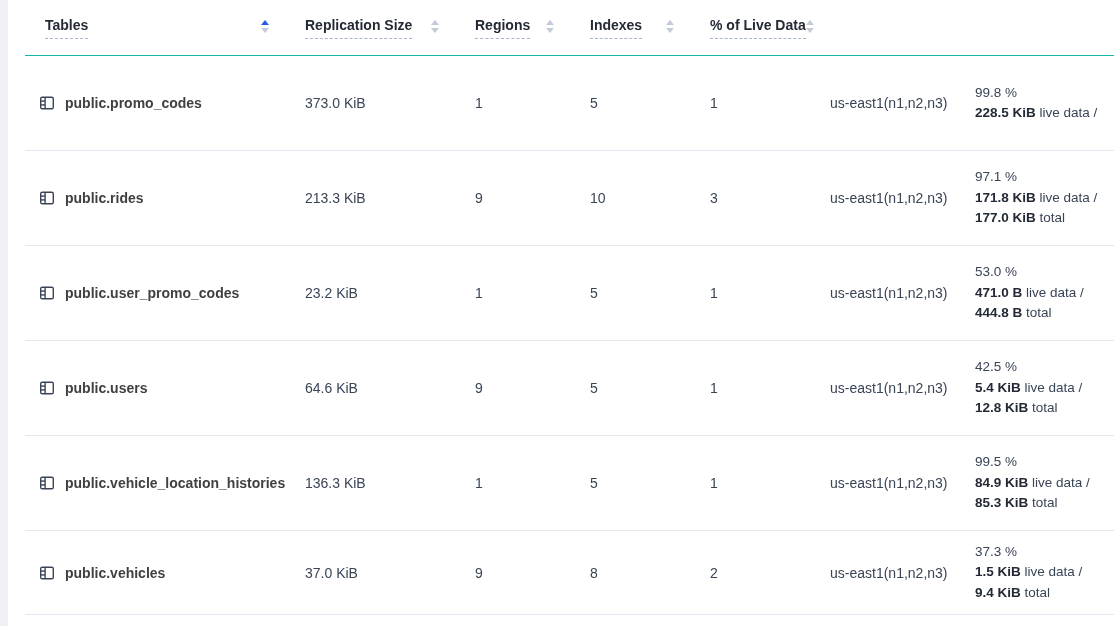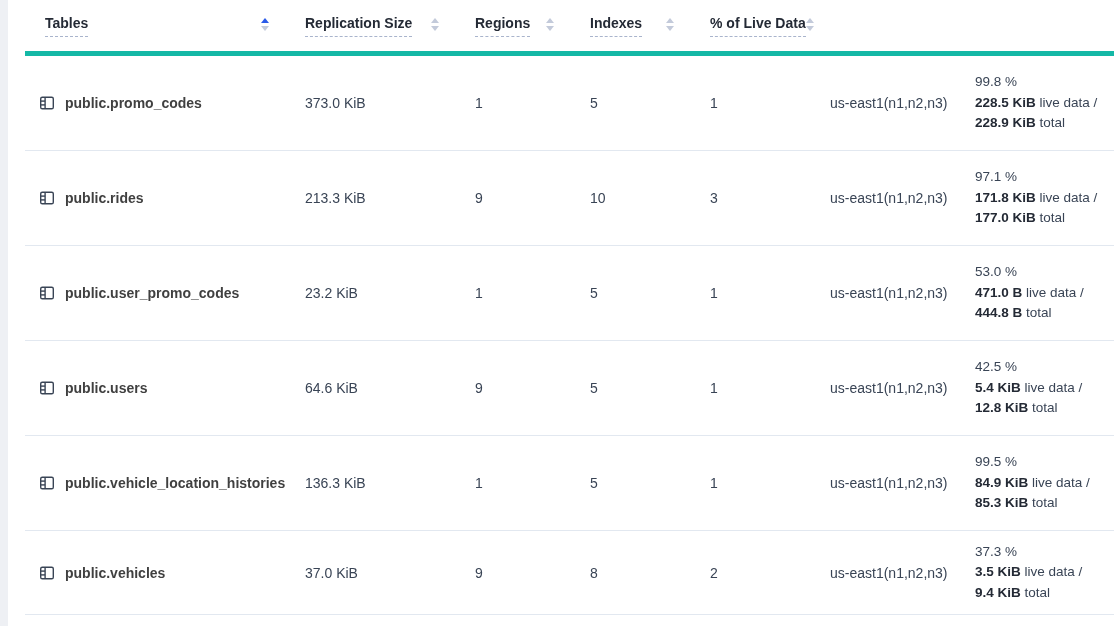--- a/index.html
+++ b/index.html
@@ -17,21 +17,21 @@
 
   .grid-row {
     display: grid;
     grid-template-columns: 260px 170px 115px 120px 120px 145px 158px;
     align-items: center;
   }
 
   
   .thead {
     height: 56px;
-    border-bottom: 5px solid #14b8a6;
+    border-bottom: 1px solid #14b8a6;
   }
   .th {
     display: flex; align-items: center; justify-content: space-between;
     padding: 0 16px 0 20px;
     cursor: pointer;
     height: 100%;
   }
   .th-label {
     font-size: 14px; font-weight: 700; color: #242a35;
     border-bottom: 1px dashed #a9b4cc;
@@ -133,24 +133,20 @@
     <div class="td">1</div>
     <div class="td">5</div>
     <div class="td">1</div>
     <div class="td regions-cell">us-east1(n1,n2,n3)</div>
     <div class="td live-cell">
       <div class="live-line">99.8 %</div>
       <div class="live-line">
         <span class="strong">228.5 KiB</span>
         <span>live data /</span>
       </div>
-      <div class="live-line">
-        <span class="strong">228.9 KiB</span>
-        <span>total</span>
-      </div>
     </div>
   </div>
 
   <div class="grid-row tr">
     <div class="td name-cell">
       <span class="tbl-icon">
         <svg width="16" height="16" viewBox="0 0 16 16" fill="none">
           <rect x="1.7" y="2.2" width="12.6" height="11.6" rx="1.6" stroke="#394455" stroke-width="1.4"></rect>
           <line x1="6.1" y1="2.2" x2="6.1" y2="13.8" stroke="#394455" stroke-width="1.4"></line>
           <line x1="1.7" y1="6.1" x2="6.1" y2="6.1" stroke="#394455" stroke-width="1.4"></line>
@@ -280,21 +276,21 @@
       <span class="tbl-name">public.vehicles</span>
     </div>
     <div class="td">37.0 KiB</div>
     <div class="td">9</div>
     <div class="td">8</div>
     <div class="td">2</div>
     <div class="td regions-cell">us-east1(n1,n2,n3)</div>
     <div class="td live-cell">
       <div class="live-line">37.3 %</div>
       <div class="live-line">
-        <span class="strong">3.5 KiB</span>
+        <span class="strong">1.5 KiB</span>
         <span>live data /</span>
       </div>
       <div class="live-line">
         <span class="strong">9.4 KiB</span>
         <span>total</span>
       </div>
     </div>
   </div>
 </div>
 

